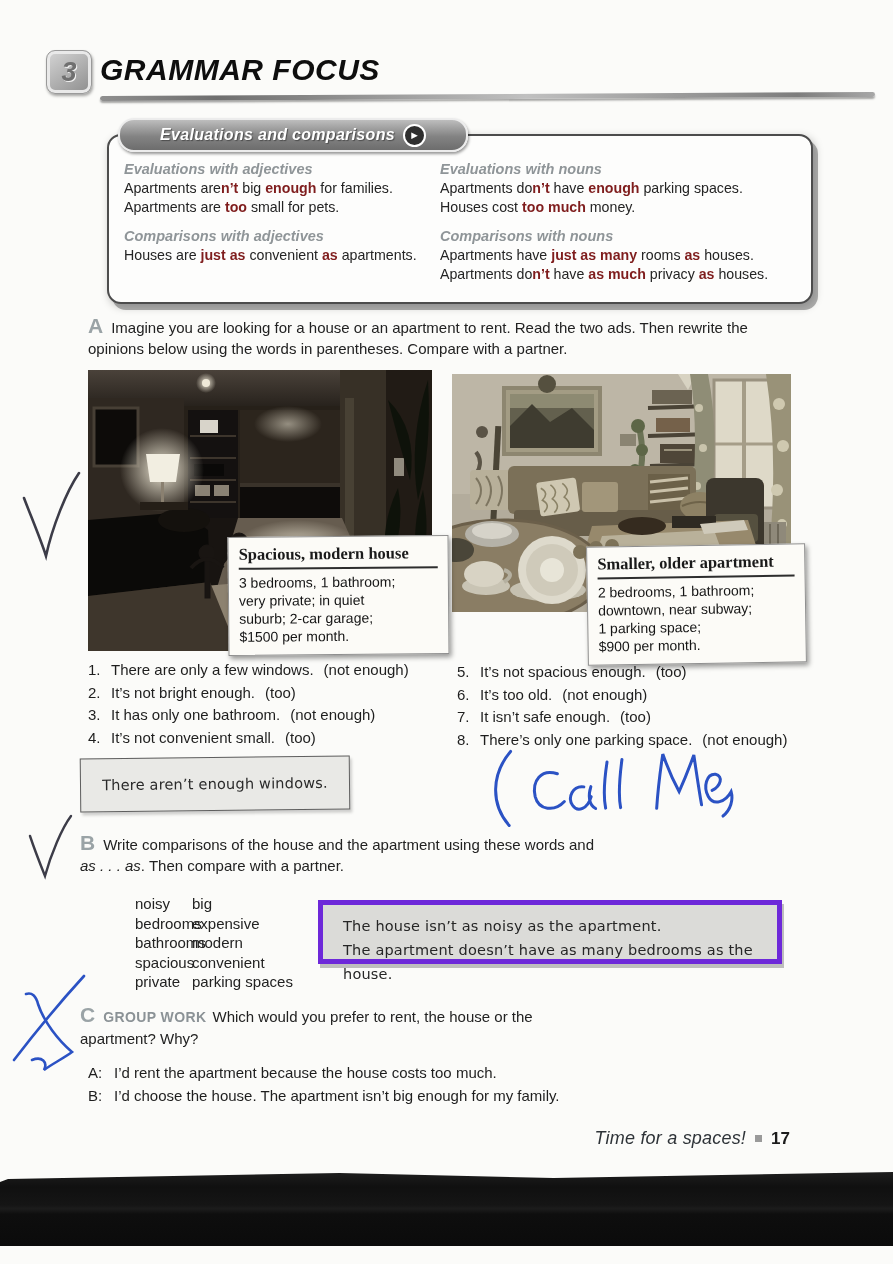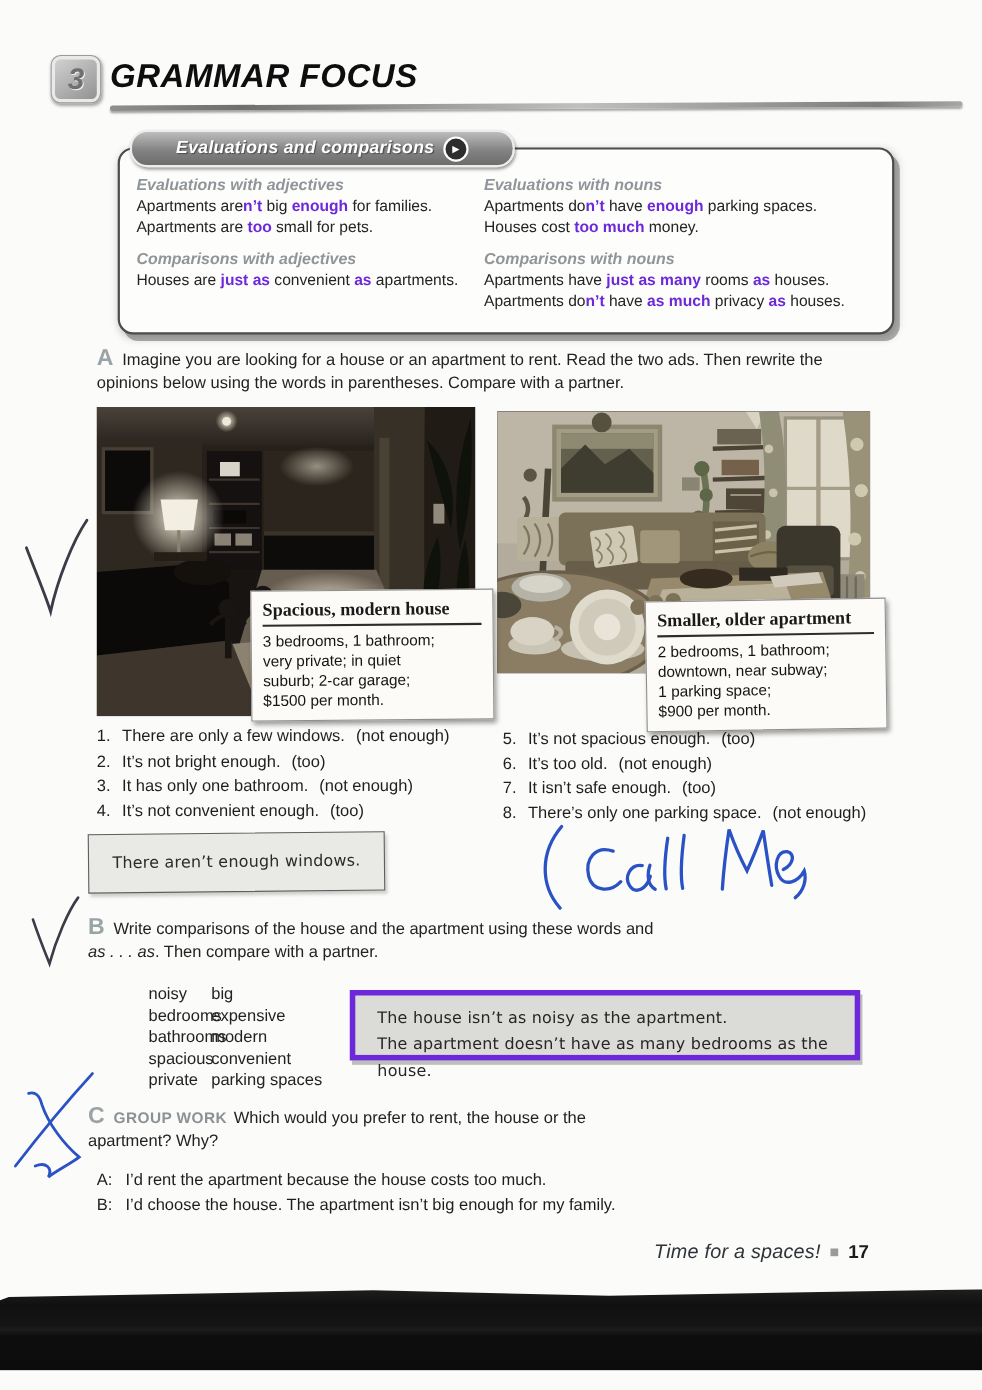--- a/index.html
+++ b/index.html
@@ -34,21 +34,21 @@
     left:107px;top:134px;width:702px;height:166px;background:#fdfdfc;
     border:2px solid #4c4c4c;border-radius:14px;
     box-shadow:5px 6px 0 rgba(95,95,95,.5),2px 3px 8px rgba(0,0,0,.25);
   }
   .panel-inner{display:flex;padding:25px 12px 8px 15px;gap:16px;}
   .gcol1{width:300px;flex:none;}
   .gcol2{width:370px;flex:none;}
   .gsec{margin-bottom:11px;}
   .ghead{font-size:14.5px;font-weight:bold;font-style:italic;color:#8f9598;margin:0 0 2px;}
   .gline{font-size:14.2px;line-height:19px;color:#242424;}
-  .gline b{color:#6d28d9;}
+  .gline b{color:#7f1d1d;}
   .pill{
     left:118px;top:118px;width:346px;height:30px;border-radius:16px;z-index:6;
     background:linear-gradient(180deg,#bdbdbd,#838383 55%,#6d6d6d);
     border:2px solid #ececec;box-shadow:1px 2px 3px rgba(0,0,0,.4);
     display:flex;align-items:center;justify-content:center;gap:8px;
   }
   .pill .pill-text{
     color:#fff;font-size:16px;font-weight:bold;font-style:italic;letter-spacing:.3px;
     text-shadow:1px 1px 1px #4d4d4d;
   }
@@ -357,21 +357,21 @@
       <span>It’s not bright enough.</span>
       <span class="hint">(too)</span>
     </div>
   <div class="row">
       <span class="num">3.</span>
       <span>It has only one bathroom.</span>
       <span class="hint">(not enough)</span>
     </div>
   <div class="row">
       <span class="num">4.</span>
-      <span>It’s not convenient enough.</span>
+      <span>It’s not convenient small.</span>
       <span class="hint">(too)</span>
     </div>
 </div>
 <div class="abs numlist" id="list-a-right">
   <div class="row">
       <span class="num">5.</span>
       <span>It’s not spacious enough.</span>
       <span class="hint">(too)</span>
     </div>
   <div class="row">

